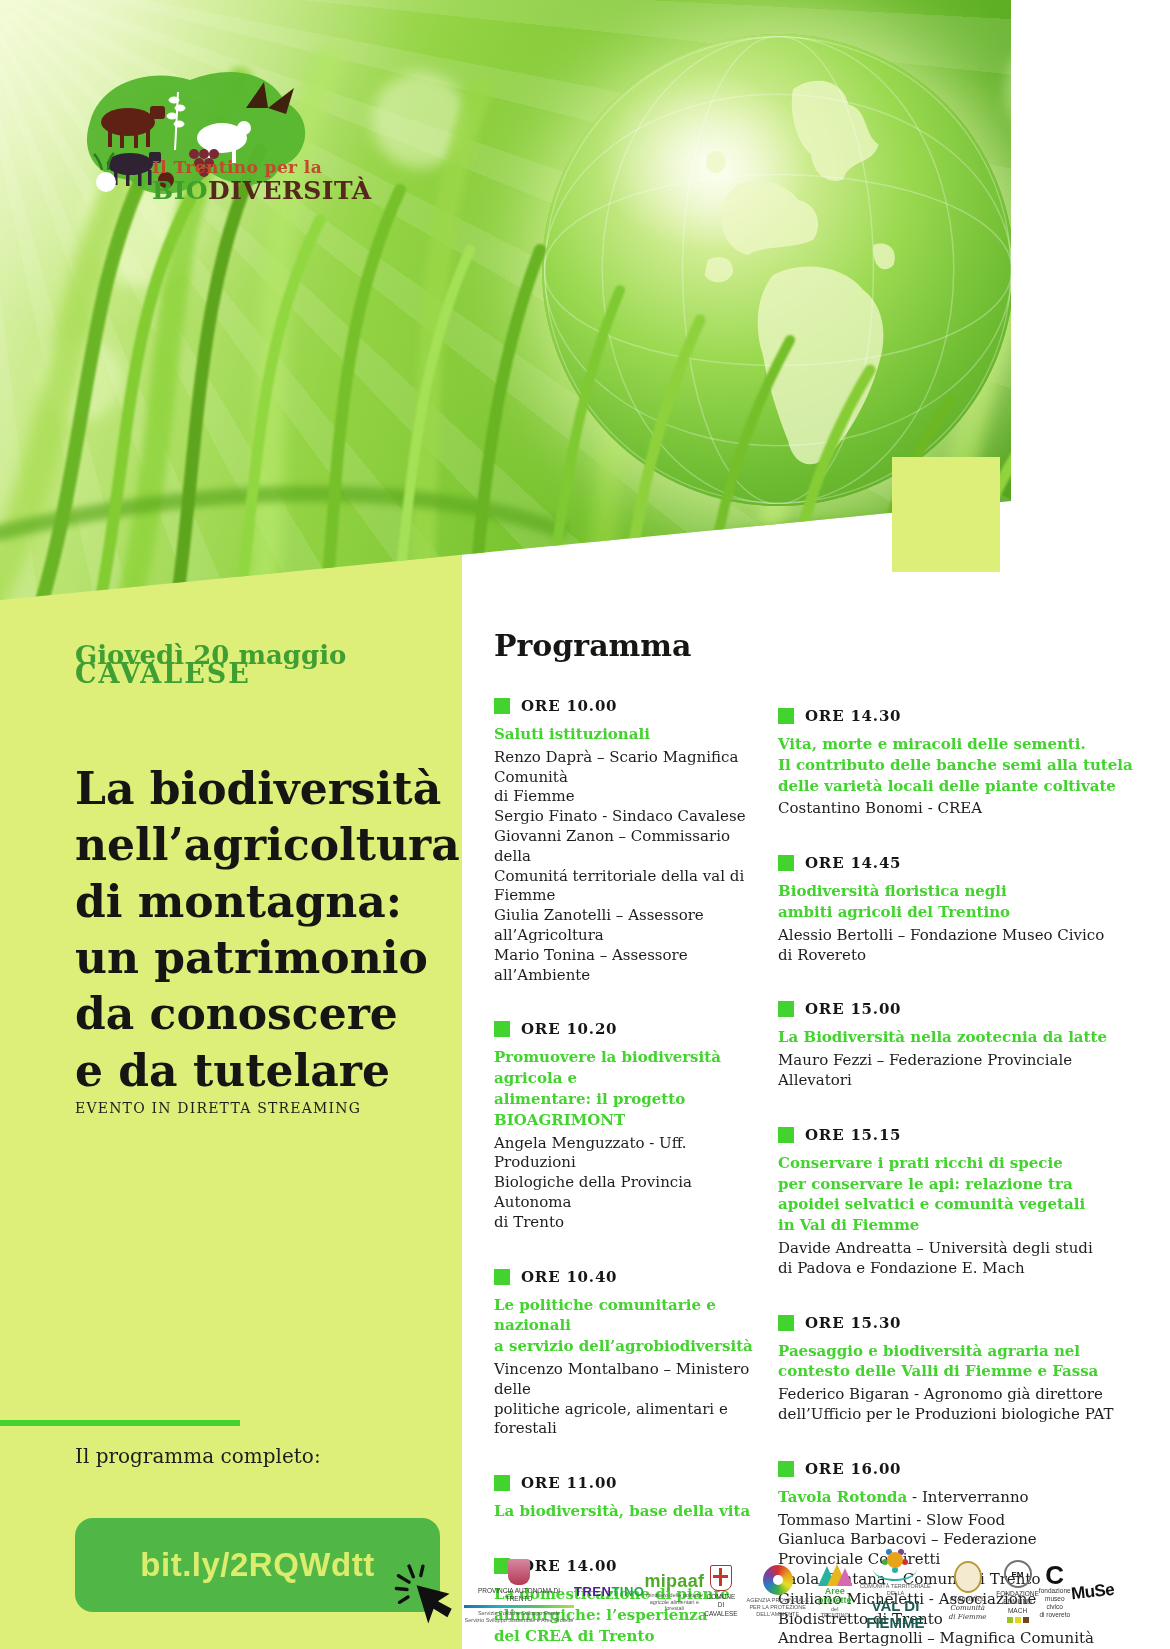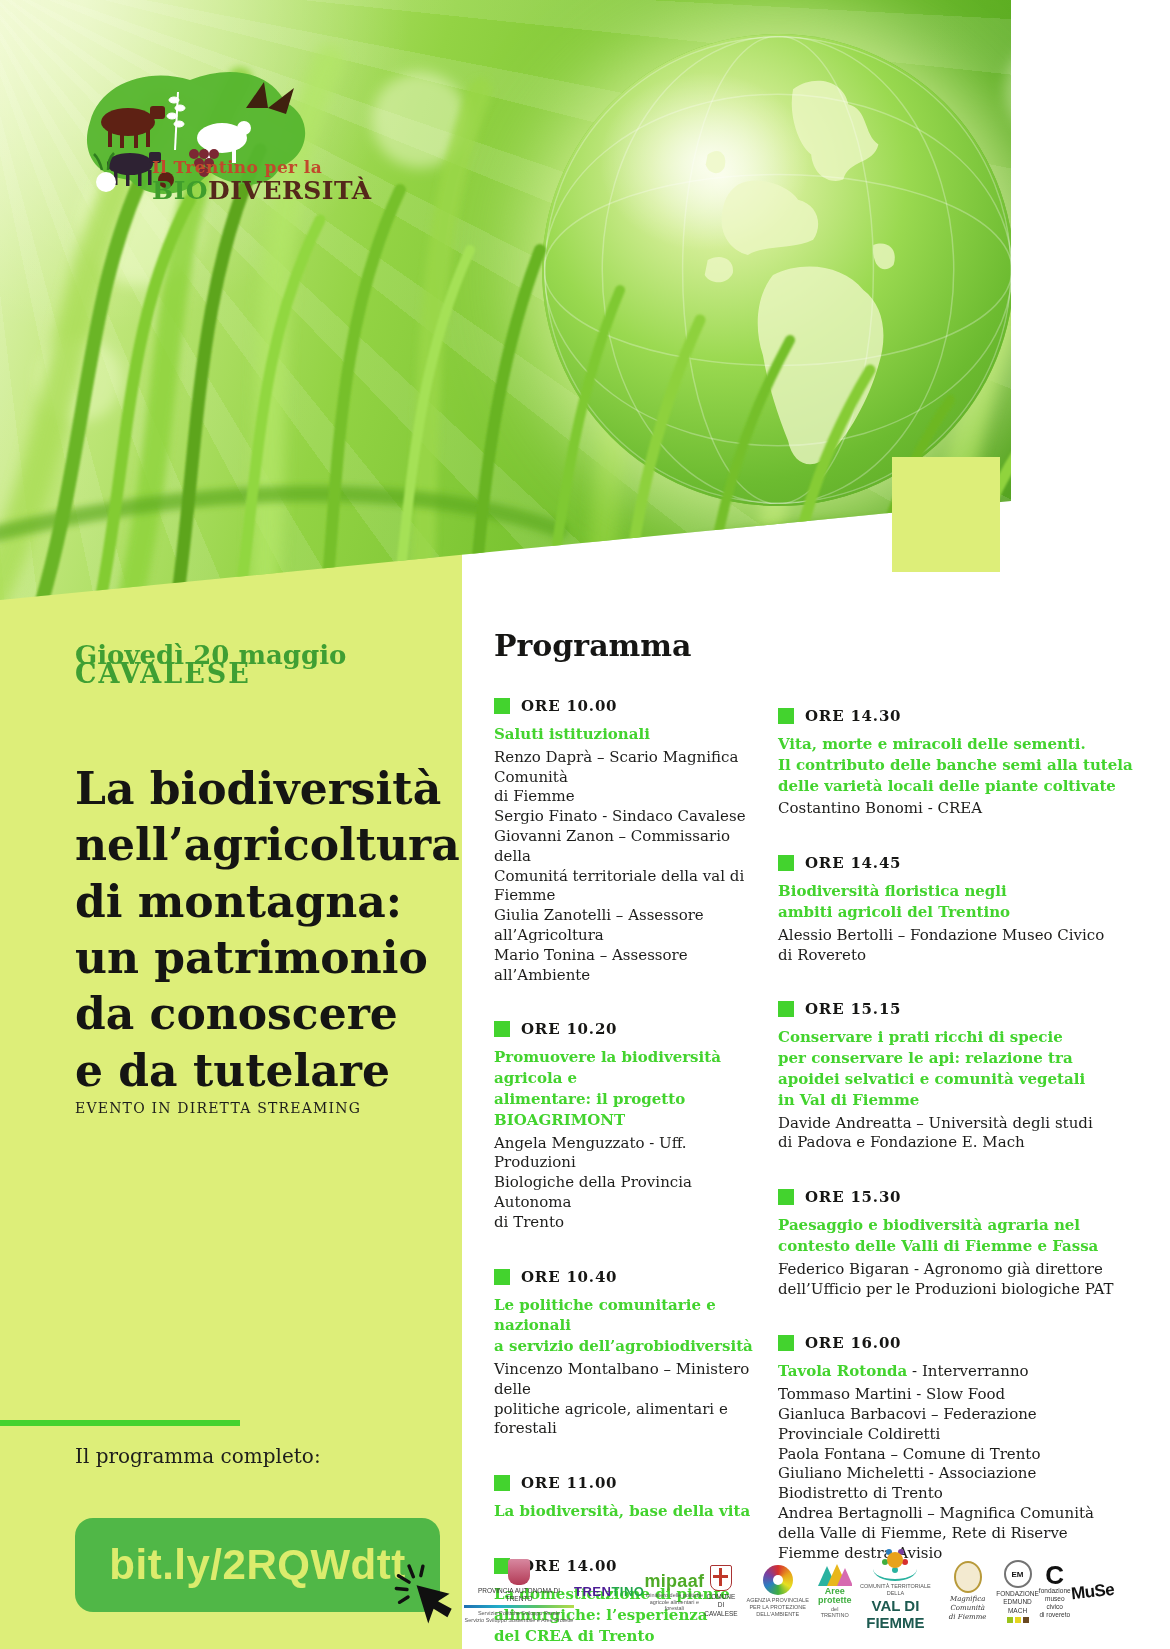--- a/index.html
+++ b/index.html
@@ -40,21 +40,21 @@
   .sidebar>div{position:absolute;left:75px;}
   .side-date{top:100px;color:var(--greenmid);font-weight:bold;font-size:26px;line-height:1.2;}
   .side-cavalese{top:118px;color:var(--greenmid);font-weight:bold;font-size:27px;letter-spacing:2px;}
   .side-title{top:221px;color:#151513;font-weight:bold;font-size:44px;line-height:1.28;white-space:pre-line;}
   .side-streaming{top:560px;color:#1d1d1b;font-size:14px;letter-spacing:1.2px;}
   .side-series{top:806px;color:var(--seriesgreen);font-weight:bold;font-size:24px;line-height:1.45;white-space:pre-line;}
   .side-rule{top:880px;left:0 !important;width:240px;height:6px;background:var(--accent);}
   .side-proglabel{top:904px;color:#1d1d1b;font-size:20px;}
   .side-button{top:978px;width:365px;height:94px;background:var(--btnbg);border-radius:18px;
                display:flex;align-items:center;justify-content:center;overflow:visible;}
-  .side-button .btn-text{font-family:"Liberation Sans", sans-serif;font-weight:bold;font-size:42px;color:var(--btntext);letter-spacing:.5px;}
+  .side-button .btn-text{font-family:"Liberation Sans", sans-serif;font-weight:bold;font-size:33px;color:var(--btntext);letter-spacing:.5px;}
   .cursor{position:absolute;left:318px;top:46px;}
 
   
   .main{position:absolute;left:494px;top:628px;width:680px;z-index:2;}
   .main h2{margin:0 0 34px 0;font-size:30px;font-weight:bold;color:#161614;}
   .columns{display:flex;}
   .col-left{width:276px;margin-right:8px;flex:none;}
   .col-right{width:366px;flex:none;padding-top:10px;}
   .prog-item{margin-bottom:35px;}
   .prog-time-row{display:flex;align-items:center;margin-bottom:9px;}
@@ -352,20 +352,29 @@
       <div class="prog-time-row">
         <span class="sq"></span>
         <span class="prog-time">ORE 14.45</span>
       </div>
       <div class="prog-title-wrap"><span class="prog-title">Biodiversità floristica negli
 ambiti agricoli del Trentino</span><span class="prog-title-suffix"></span></div>
       <div class="prog-speakers">Alessio Bertolli – Fondazione Museo Civico
 di Rovereto</div>
     </div>
 
+    <div class="prog-item">
+      <div class="prog-time-row">
+        <span class="sq"></span>
+        <span class="prog-time">ORE 15.00</span>
+      </div>
+      <div class="prog-title-wrap"><span class="prog-title">La Biodiversità nella zootecnia da latte</span><span class="prog-title-suffix"></span></div>
+      <div class="prog-speakers">Mauro Fezzi – Federazione Provinciale
+Allevatori</div>
+    </div>
 
     <div class="prog-item">
       <div class="prog-time-row">
         <span class="sq"></span>
         <span class="prog-time">ORE 15.15</span>
       </div>
       <div class="prog-title-wrap"><span class="prog-title">Conservare i prati ricchi di specie
 per conservare le api: relazione tra
 apoidei selvatici e comunità vegetali
 in Val di Fiemme</span><span class="prog-title-suffix"></span></div>

